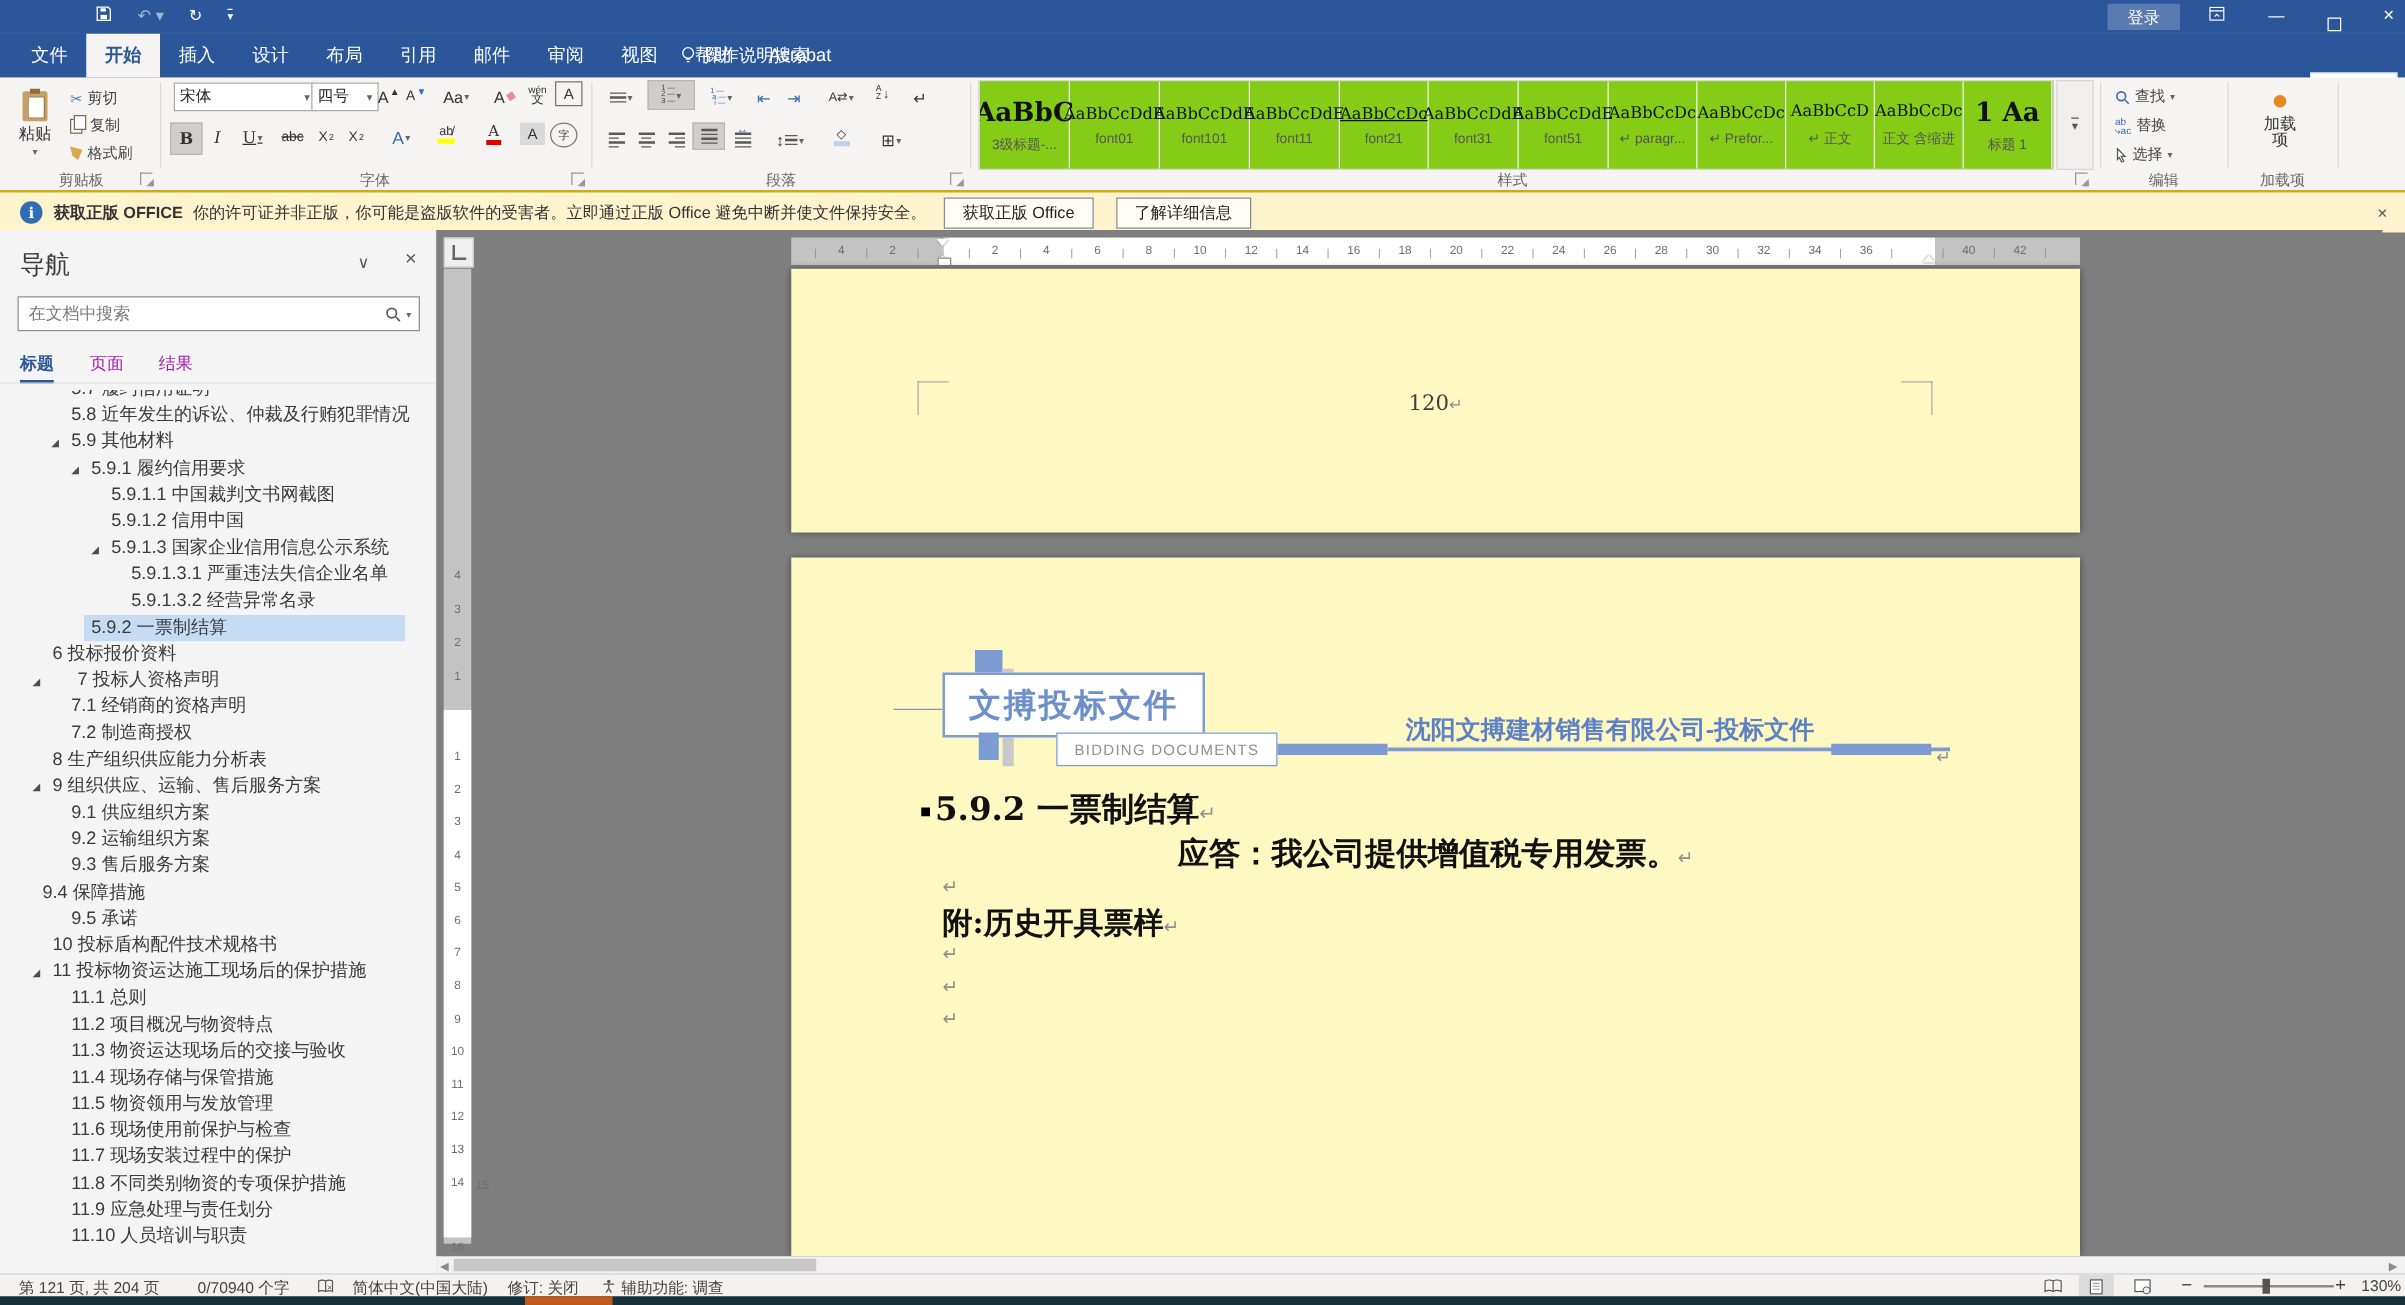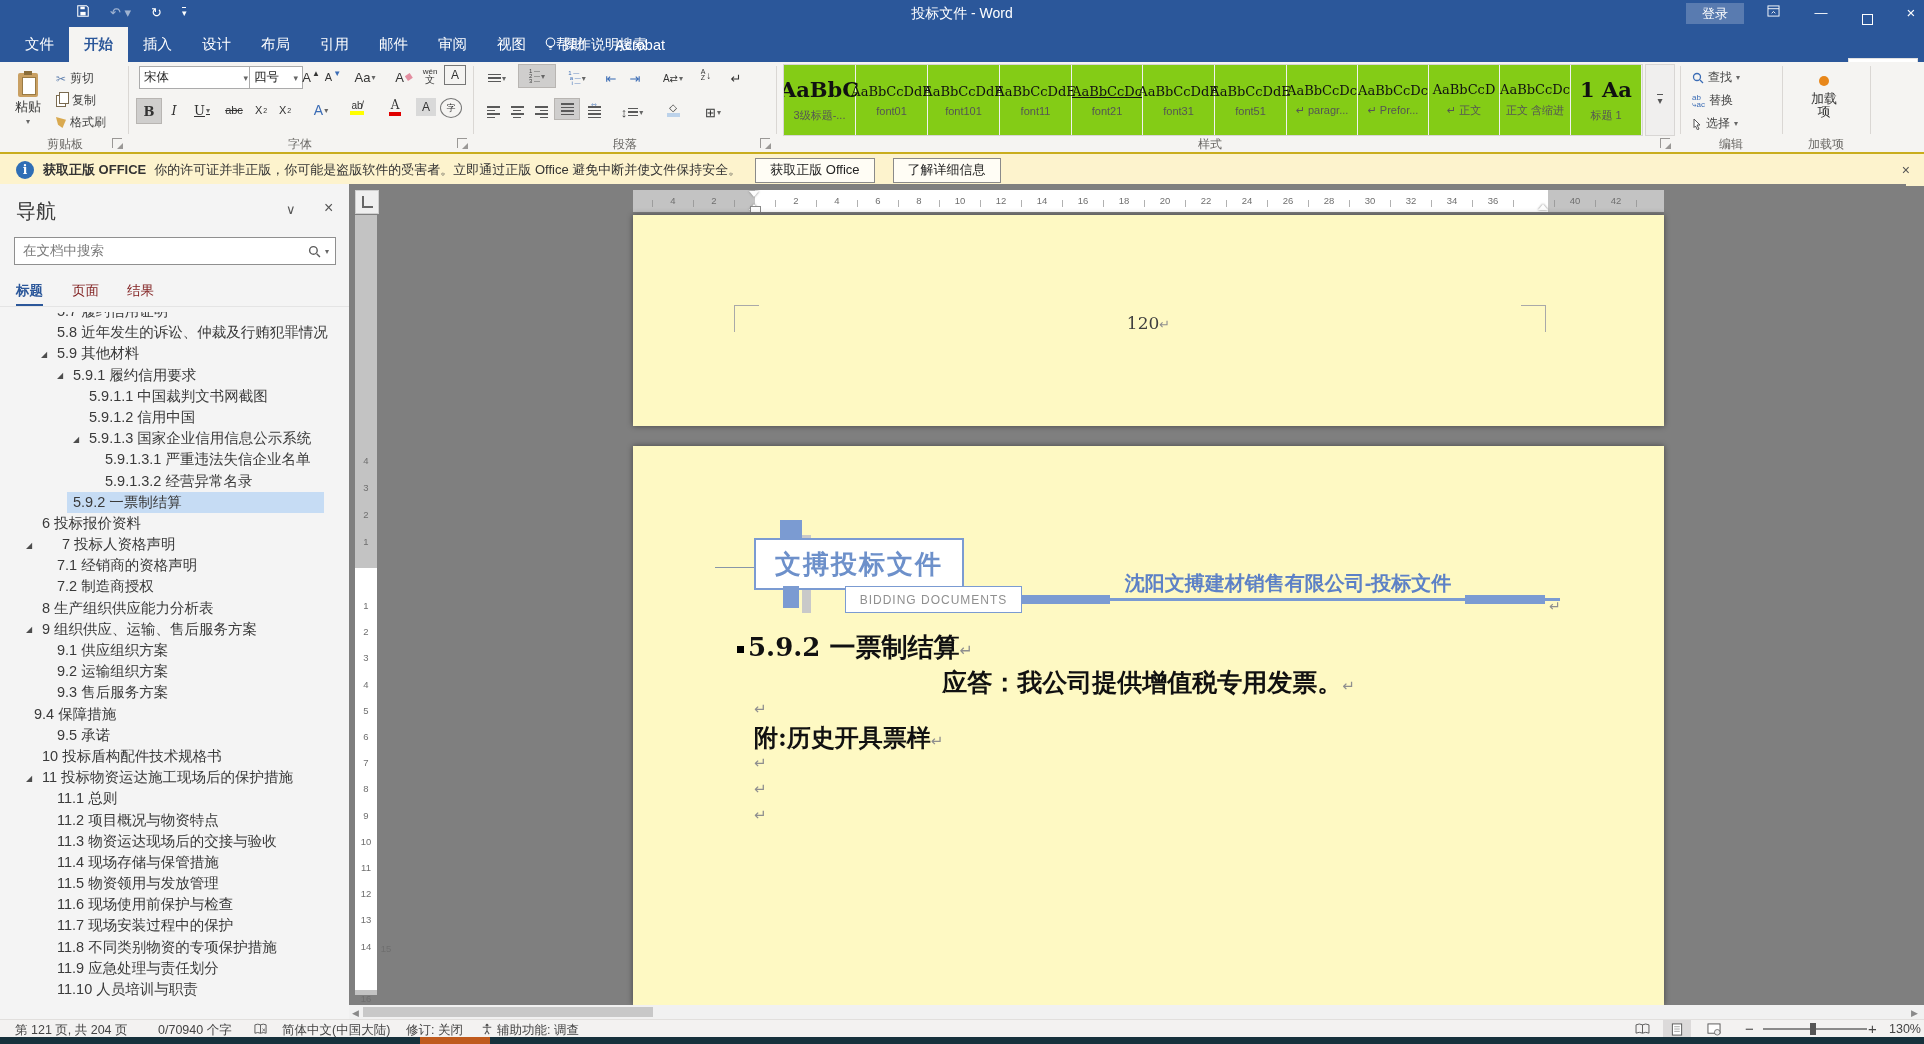--- a/index.html
+++ b/index.html
@@ -57,21 +57,21 @@
   #warnbar{left:0;top:152px;width:1924px;height:32px;background:#fdf3cd;border-top:2px solid #c9ad1d;
            display:flex;align-items:center;font-size:13px;color:#333;}
   .warnbtn{height:23px;border:1px solid #8a8a8a;background:#fffdf5;display:flex;align-items:center;
            padding:0 14px;font-size:13px;color:#222;}
   
   #navpane{left:0;top:184px;width:349px;height:835px;background:#f4f4f4;border-right:1px solid #c9c9c9;}
   #navtitle{left:16px;top:14px;font-size:20px;color:#3b3b3b;}
   #navsearch{left:14px;top:53px;width:320px;height:26px;background:#fff;border:1px solid #8f8f8f;
              display:flex;align-items:center;}
   #navsearch .ph{color:#7a7a7a;font-size:13.5px;padding-left:8px;}
-  .navtab{position:absolute;top:98px;font-size:13.5px;color:#7f1d1d;}
+  .navtab{position:absolute;top:98px;font-size:13.5px;color:#a21caf;}
   .navtab.active{color:#2b579a;border-bottom:3px solid #2b579a;padding-bottom:4px;font-weight:bold;}
   #navlist{left:0;top:128px;width:349px;height:694px;overflow:hidden;font-size:14.5px;color:#3a3a3a;}
   .nrow{position:relative;height:21.2px;line-height:21.2px;white-space:nowrap;}
   .nrow .tri{position:absolute;font-size:8px;color:#4d4d4d;top:0.5px;}
   .nrow.sel{background:linear-gradient(to right,transparent 67px,#c6dcf4 67px,#c6dcf4 324px,transparent 324px);}
   
   #docarea{left:349px;top:184px;width:1557px;height:821px;background:#7f7f7f;overflow:hidden;}
   #lbox{left:6px;top:6px;width:22px;height:22px;background:#efefef;border:1px solid #cfcfcf;}
   #lbox i{position:absolute;left:6px;top:5px;width:9px;height:10px;border-left:2px solid #666;border-bottom:2px solid #666;}
   #hruler{left:284px;top:6px;width:1031px;height:22px;background:#c3c3c3;overflow:hidden;}
@@ -125,21 +125,20 @@
         <svg width="14" height="14" viewBox="0 0 16 16">
             <path d="M2 2h10l2 2v10H2z" fill="none" stroke="#fff" stroke-width="1.2"></path>
             <rect x="5" y="9" width="6" height="4" fill="#fff"></rect>
             <rect x="5" y="3" width="5" height="3" fill="#fff"></rect>
           </svg>
       </span>
       <span class="dim">↶ ▾</span>
       <span>↻</span>
       <span style="border-top:1px solid #fff;font-size:9px;">▾</span>
     </div>
-    <div id="title" class="abs">投标文件 - Word</div>
     <div id="signin" class="abs">登录</div>
     <div class="winbtn abs" style="left:1758px;">
       <svg width="13" height="12" viewBox="0 0 14 13">
           <rect x="1" y="1" width="12" height="11" fill="none" stroke="#fff"></rect>
           <path d="M1 4h12" stroke="#fff"></path>
           <path d="M5 9l2-2 2 2" fill="none" stroke="#fff"></path>
         </svg>
     </div>
     <div class="winbtn abs" style="left:1806px;">—</div>
     <div class="winbtn abs" style="left:1852px;">

